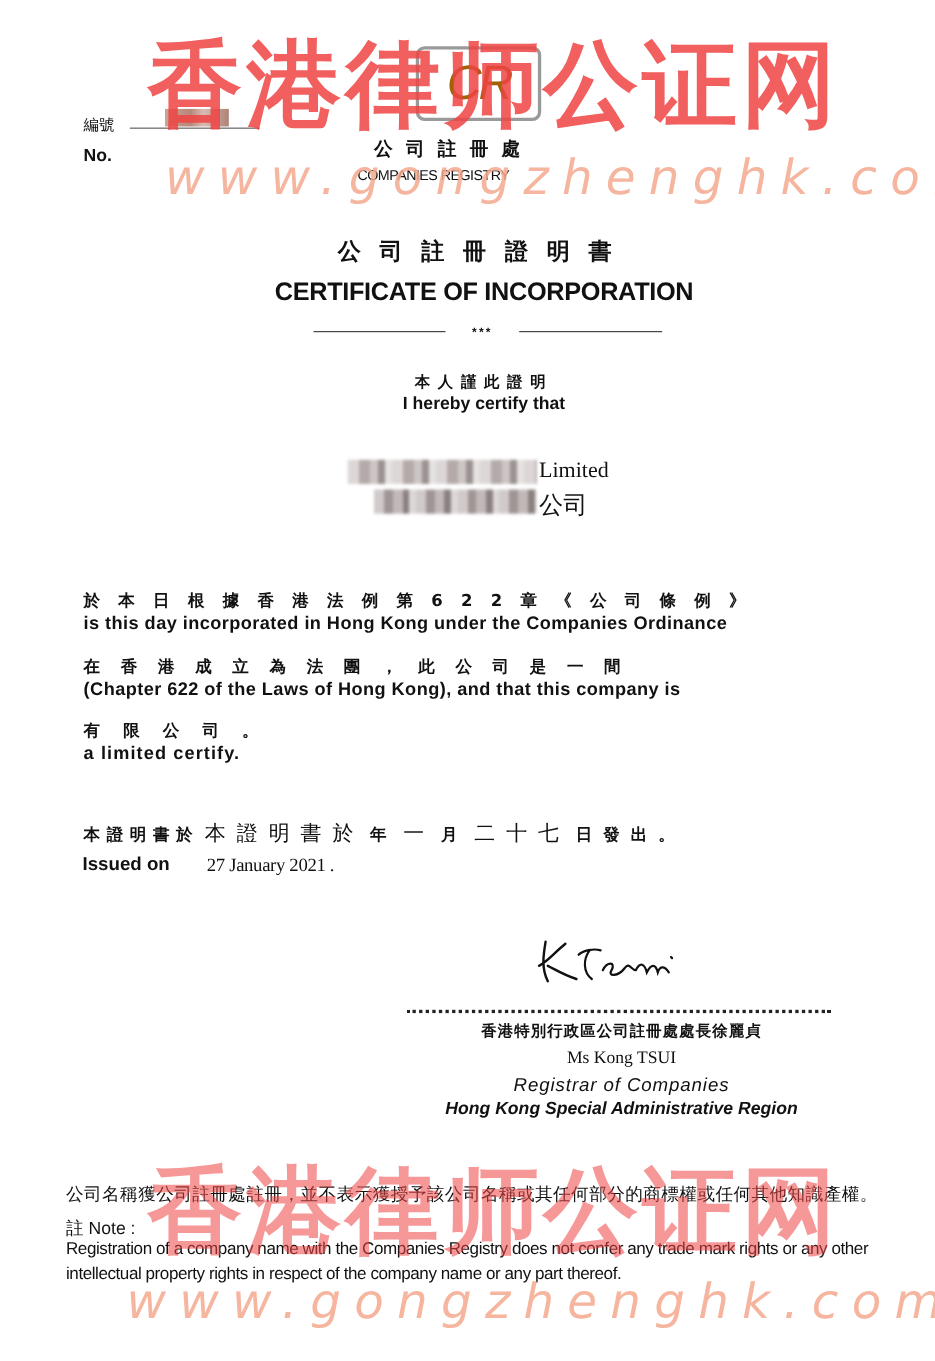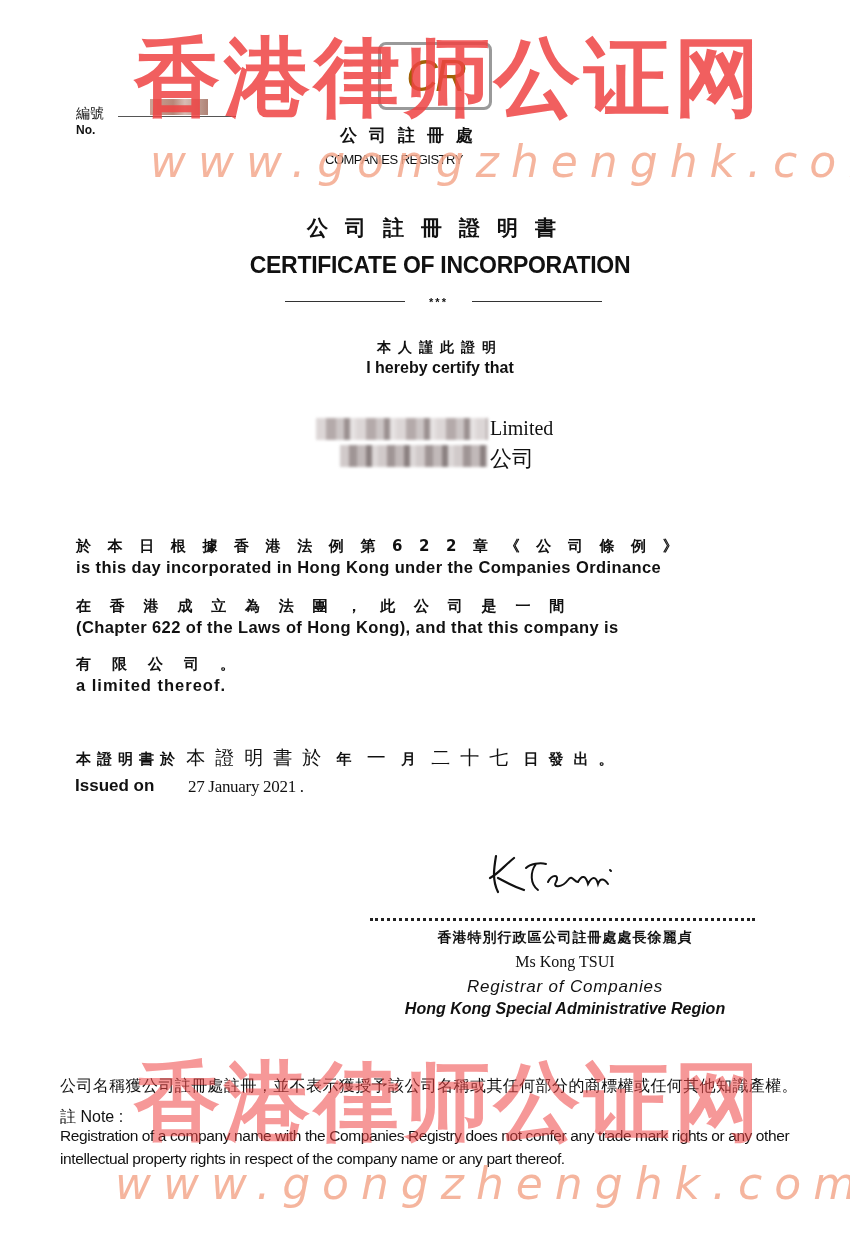--- a/index.html
+++ b/index.html
@@ -19,21 +19,21 @@
   }
   .wm-url {
     position: absolute; font-family: "DejaVu Sans", sans-serif; font-style: italic;
     color: #F4A98E; opacity: 0.85; white-space: nowrap; z-index: 5; font-size: 44px;
     letter-spacing: 12px; line-height: 1;
   }
   .wm-bottom { opacity: 0.55; }
 
   
   .no-cn { left: 76px; top: 94px; font-size: 14px; font-weight: normal; margin-top: 11px; }
-  .no-en { left: 76px; top: 123px; font-size: 12px; font-weight: bold; }
+  .no-en { left: 76px; top: 133px; font-size: 16px; font-weight: bold; }
   .no-line { left: 118px; top: 116px; width: 118px; height: 1px; background: #555; }
   .no-redact { left: 150px; top: 99px; width: 58px; height: 16px;
     background: linear-gradient(90deg,#c69a8c,#b07a6a 40%,#d3b5ab 60%,#a57567); opacity: .9; }
 
   .logo { left: 378px; top: 42px; width: 114px; height: 68px; border: 3px solid #9a9a9a; border-radius: 8px;
     display: flex; align-items: center; justify-content: center; box-sizing: border-box; z-index: 2; }
   .logo-text { font-family: "Liberation Sans", sans-serif; font-weight: normal; font-style: italic; font-size: 44px; color: #a16207; letter-spacing: -3px; }
 
   .reg-cn { left: 340px; top: 124px; width: 190px; font-size: 17px; font-weight: bold; letter-spacing: 12px; }
   .reg-en { left: 325px; top: 152px; width: 230px; font-size: 13px; letter-spacing: -0.5px; }
@@ -107,21 +107,21 @@
 <div class="abs name-redact-1"></div>
 <div class="abs serif name-en">Limited</div>
 <div class="abs name-redact-2"></div>
 <div class="abs cjk name-cn">公司</div>
 
 <div class="abs cjk body-cn line1-cn">於本日根據香港法例第622章《公司條例》</div>
 <div class="abs body-en line1-en">is this day incorporated in Hong Kong under the Companies Ordinance</div>
 <div class="abs cjk body-cn line2-cn">在香港成立為法團，此公司是一間</div>
 <div class="abs body-en line2-en">(Chapter 622 of the Laws of Hong Kong), and that this company is</div>
 <div class="abs cjk body-cn line3-cn">有限公司。</div>
-<div class="abs body-en line3-en">a limited thereof.</div>
+<div class="abs body-en line3-en">a limited certify.</div>
 
 <div class="abs cjk issue-cn">
   <span class="s1">本證明書於</span>
   <span class="date">本證明書於</span>
   <span class="s2">年</span>
   <span class="date">一</span>
   <span class="s2">月</span>
   <span class="date">二十七</span>
   <span class="s2">日發出。</span>
 </div>

